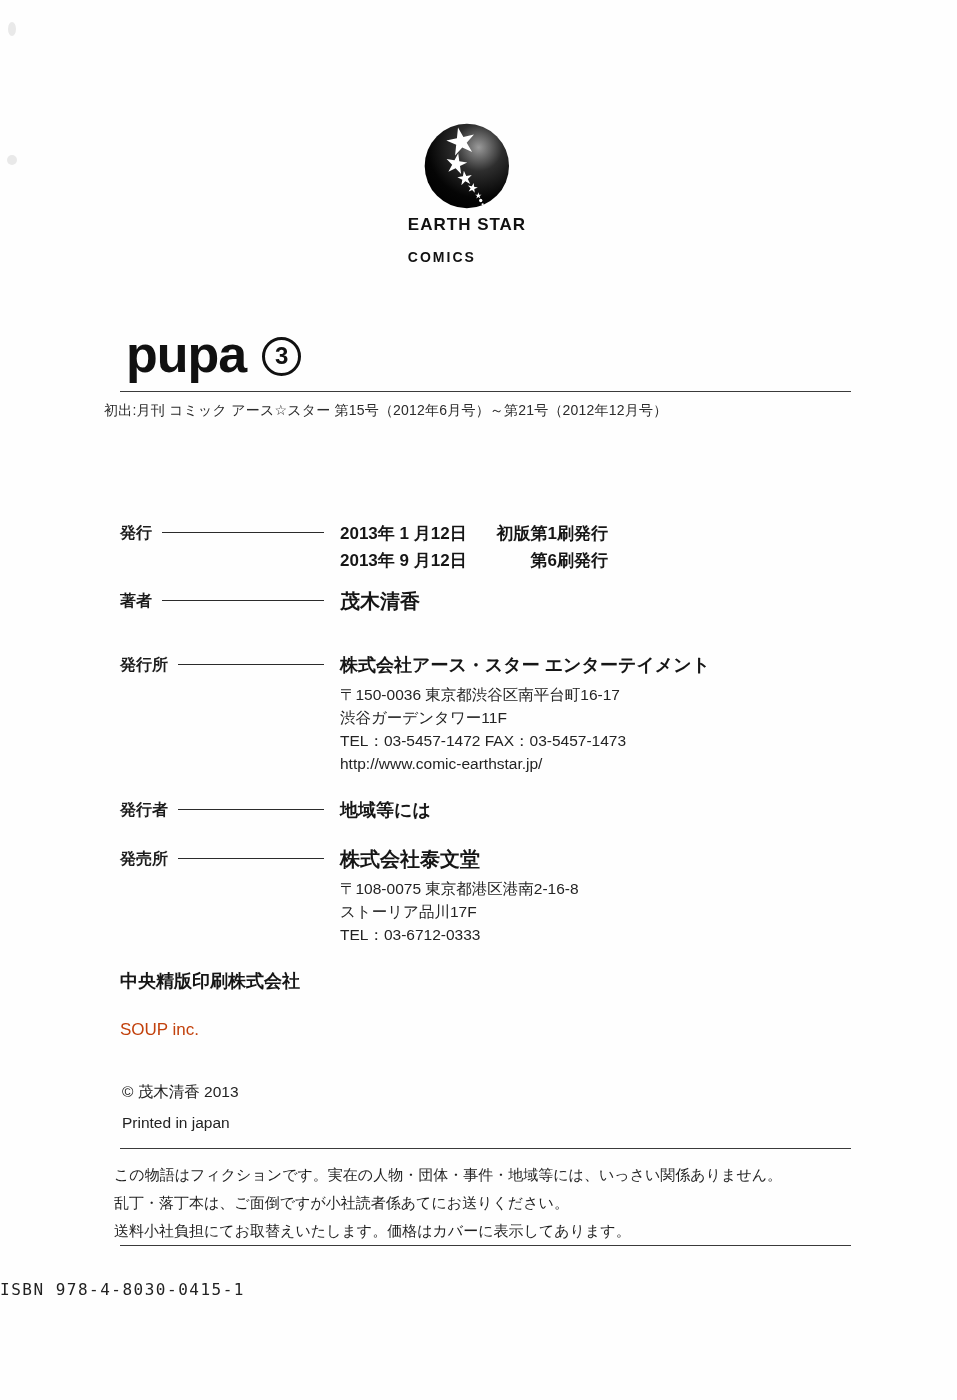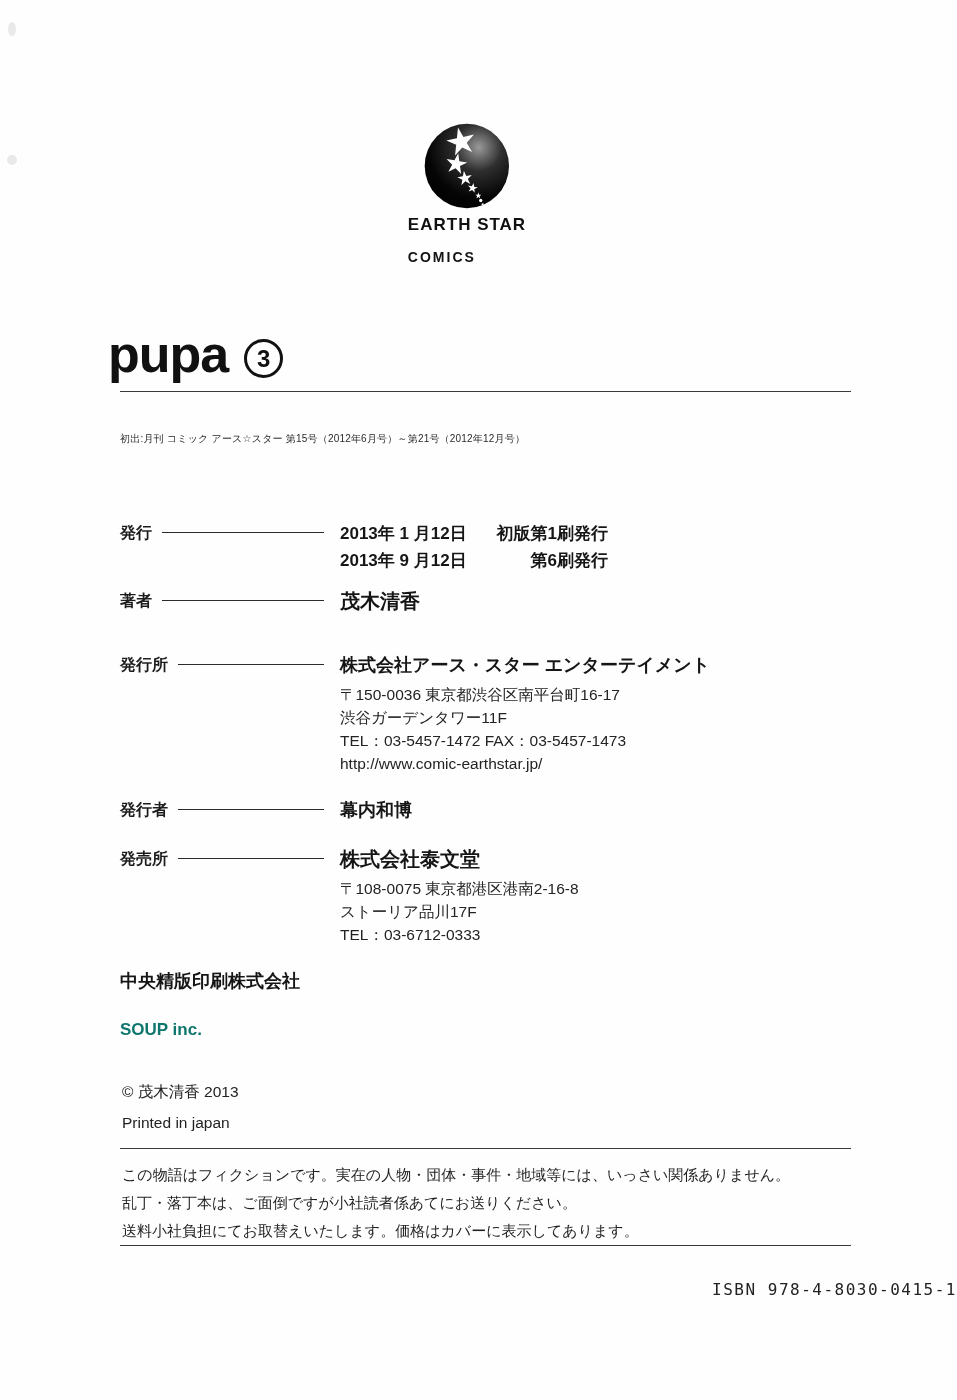--- a/index.html
+++ b/index.html
@@ -16,57 +16,57 @@
   
   .scan-dot{position:absolute;background:#e9e9e9;border-radius:50%;}
 
   
   .logo{position:absolute;top:120px;left:467px;transform:translateX(-50%);}
   .logo svg{display:block;margin:0 auto;}
   .logo-line1{font-size:17px;font-weight:700;letter-spacing:1px;color:#111;margin-top:4px;line-height:18px;}
   .logo-line2{font-size:14px;font-weight:700;letter-spacing:2px;color:#111;line-height:15px;margin-top:16px;}
 
   
-  .title-row{position:absolute;top:330px;left:108px;display:flex;align-items:flex-end;}
+  .title-row{position:absolute;top:330px;left:126px;display:flex;align-items:center;}
   .title-text{font-size:52px;font-weight:700;letter-spacing:-1px;color:#111;line-height:48px;}
   .title-vol{
     margin-left:16px;width:33px;height:33px;border:3px solid #111;border-radius:50%;
     display:flex;align-items:center;justify-content:center;
     font-size:24px;font-weight:700;color:#111;margin-top:4px;
   }
 
   .rule{position:absolute;left:120px;width:731px;border-top:1.6px solid #3a3a3a;}
   .rule1{top:391px;}
   .rule2{top:1148px;}
   .rule3{top:1245px;}
 
-  .serial{position:absolute;top:402px;left:120px;font-size:10px;color:#2a2a2a;letter-spacing:0.2px;margin-top:30px;}
+  .serial{position:absolute;top:402px;left:104px;font-size:14px;color:#2a2a2a;letter-spacing:0.2px;}
 
   
   .colophon{position:absolute;top:520px;left:120px;width:731px;}
   .crow{display:grid;grid-template-columns:220px 1fr;}
   .crow-head{display:flex;align-items:flex-start;}
   .crow-label{font-size:16px;font-weight:600;white-space:nowrap;padding-right:10px;line-height:26px;color:#1c1c1c;}
   .leader{flex:1;height:0;border-top:1.8px solid #2b2b2b;margin-top:12px;margin-right:16px;}
   .crow-value{line-height:26px;}
   .v-strong{font-size:18px;font-weight:700;color:#161616;}
   .v-xl{font-size:20px;}
-  .v-plain{font-size:17px;font-weight:700;color:#0f766e;text-align:right;}
+  .v-plain{font-size:17px;font-weight:400;color:#c2410c;text-align:right;}
   .sub{font-size:15.5px;font-weight:400;color:#232323;line-height:23px;margin-top:5px;}
   .pub-line{display:flex;justify-content:space-between;width:268px;font-size:17px;font-weight:600;color:#161616;line-height:27px;}
   .mb1{margin-bottom:14px;}
   .mb2{margin-bottom:36px;}
   .mb3{margin-bottom:22px;}
 
   
   .copyright{position:absolute;top:1082px;left:122px;font-size:15.5px;color:#222;}
   .printed{position:absolute;top:1114px;left:122px;font-size:15.5px;color:#222;}
-  .notice{position:absolute;top:1163px;left:122px;width:720px;}
+  .notice{position:absolute;top:1163px;left:114px;width:720px;}
   .notice p{margin:0 0 5px 0;font-size:15px;line-height:23px;color:#1f1f1f;}
-  .isbn{position:absolute;top:1280px;left:0;width:957px;text-align:right;
+  .isbn{position:absolute;top:1280px;left:0;width:957px;text-align:left;
     font-family:"DejaVu Sans Mono","Liberation Mono",monospace;
     font-size:16px;letter-spacing:1.5px;color:#222;}
 </style>
 </head>
 <body>
 
 <div class="page">
 
   <span class="scan-dot" style="top:22px;left:8px;width:8px;height:14px;"></span>
   <span class="scan-dot" style="top:155px;left:7px;width:10px;height:10px;"></span>
@@ -146,21 +146,21 @@
         <div class="sub" style="margin-top:0;">http://www.comic-earthstar.jp/</div>
       </div>
     </div>
 
     <div class="crow mb3">
       <div class="crow-head">
         <span class="crow-label">発行者</span>
         <span class="leader"></span>
       </div>
       <div class="crow-value">
-        <span class="v-strong">幕内和博</span>
+        <span class="v-strong">地域等には</span>
       </div>
     </div>
 
     <div class="crow mb3">
       <div class="crow-head">
         <span class="crow-label">発売所</span>
         <span class="leader"></span>
       </div>
       <div class="crow-value">
         <div class="v-strong v-xl">株式会社泰文堂</div>

